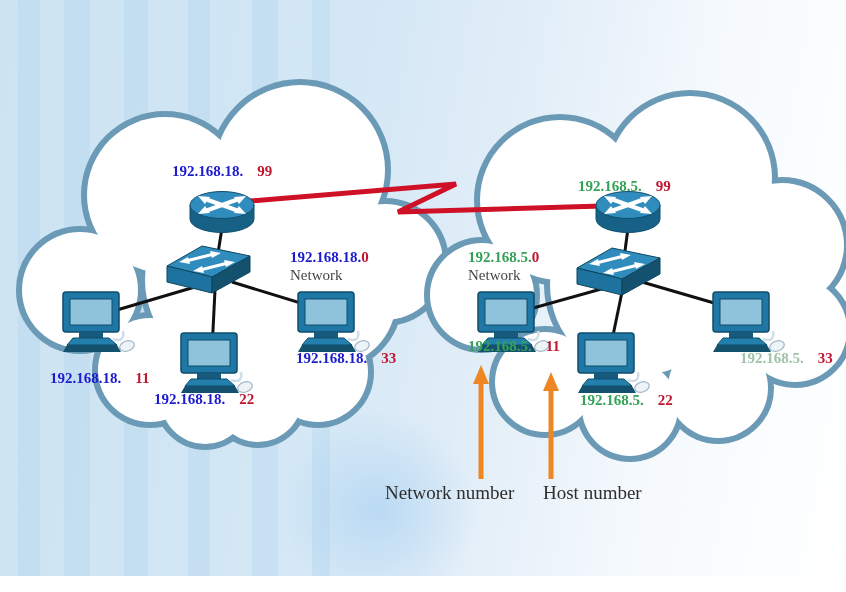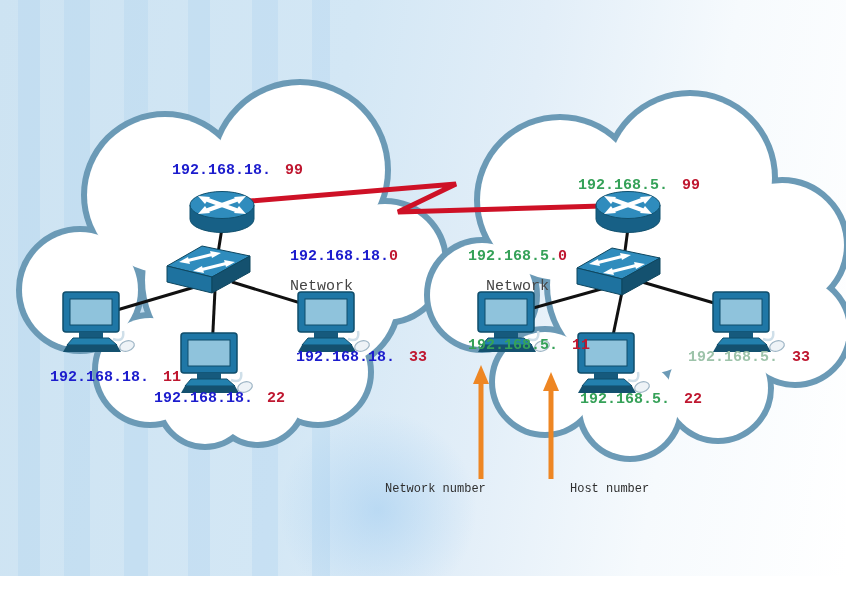--- a/index.html
+++ b/index.html
@@ -1,35 +1,35 @@
 <!DOCTYPE html>
 <html style="--ip-left: #1c1ccd; --ip-right: #35a158; --ip-right-faded: #9dc3aa; --host-red: #bf1730; --caption-gray: #454545; --wan-red: #ce1126; --arrow-orange: #ee8623; --cloud-border: #6b9ab6; --device-blue: #1f77a6;"><head>
 <meta charset="utf-8">
 <style>
   html,body{margin:0;padding:0;}
   #stage{
     position:relative;
     width:846px;height:576px;
     overflow:hidden;
     background:linear-gradient(100deg,#cde3f2 0%,#d3e7f5 38%,#e2eef8 58%,#f6fafd 78%,#ffffff 100%);
-    font-family:Liberation Mono, monospace;
+    font-family:Liberation Serif, serif;
   }
   .stripe{position:absolute;top:0;bottom:0;background:rgba(178,212,238,.38);}
   .blob{position:absolute;left:278px;top:410px;width:200px;height:200px;
         background:radial-gradient(ellipse at center,rgba(158,203,240,.55),rgba(158,203,240,0) 70%);}
   svg.diagram{position:absolute;left:0;top:0;}
   .ip{position:absolute;font-weight:bold;font-size:15px;line-height:16px;white-space:nowrap;z-index:5;}
   .p-left{color:var(--ip-left,#1c1ccd);}
   .p-right{color:var(--ip-right,#35a158);}
   .p-right-faded{color:var(--ip-right-faded,#9dc3aa);}
   .host{color:var(--host-red,#bf1730);margin-left:14px;}
   .host0{color:var(--host-red,#bf1730);margin-left:0;}
-  .netcap{display:block;font-weight:normal;color:var(--caption-gray,#454545);margin-top:14px;}
-  .cap-center{text-align:center;}
-  .anno{position:absolute;font-size:12px;color:#2e2e2e;white-space:nowrap;z-index:5;}
+  .netcap{display:block;font-weight:normal;color:var(--caption-gray,#454545);margin-top:2px;}
+  .cap-center{text-align:left;}
+  .anno{position:absolute;font-size:19px;color:#2e2e2e;white-space:nowrap;z-index:5;}
 </style>
 </head>
 <body>
 
 <div id="stage">
 
   <div class="stripe" style="left:18px;width:22px"></div>
   <div class="stripe" style="left:64px;width:26px"></div>
   <div class="stripe" style="left:124px;width:24px"></div>
   <div class="stripe" style="left:188px;width:22px"></div>
@@ -190,20 +190,20 @@
   <div class="ip cap-center" style="left:468px;top:249px">
     <span class="p-right">192.168.5.</span><span class="host0">0</span>
     <span class="netcap">Network</span>
   </div>
   <div class="ip" style="left:468px;top:338px">
     <span class="p-right">192.168.5.</span><span class="host">11</span>
   </div>
   <div class="ip" style="left:580px;top:392px">
     <span class="p-right">192.168.5.</span><span class="host">22</span>
   </div>
-  <div class="ip" style="left:688px;top:350px">
+  <div class="ip" style="left:740px;top:350px">
     <span class="p-right-faded">192.168.5.</span><span class="host">33</span>
   </div>
 
   <div class="anno" style="left:385px;top:482px">Network number</div>
-  <div class="anno" style="left:570px;top:482px">Host number</div>
+  <div class="anno" style="left:543px;top:482px">Host number</div>
 
 </div>
 
 </body></html>

